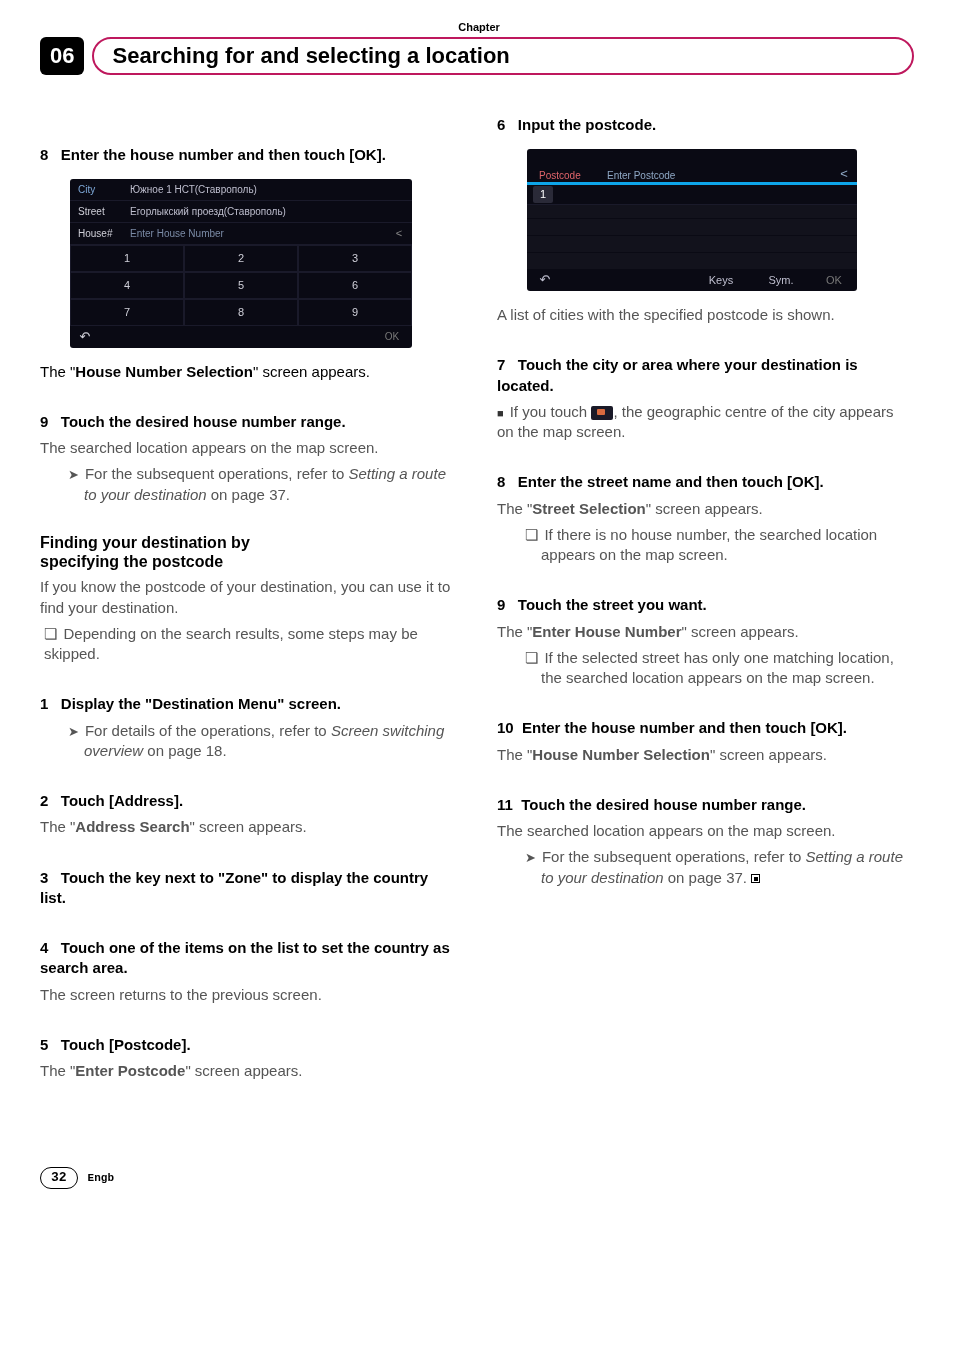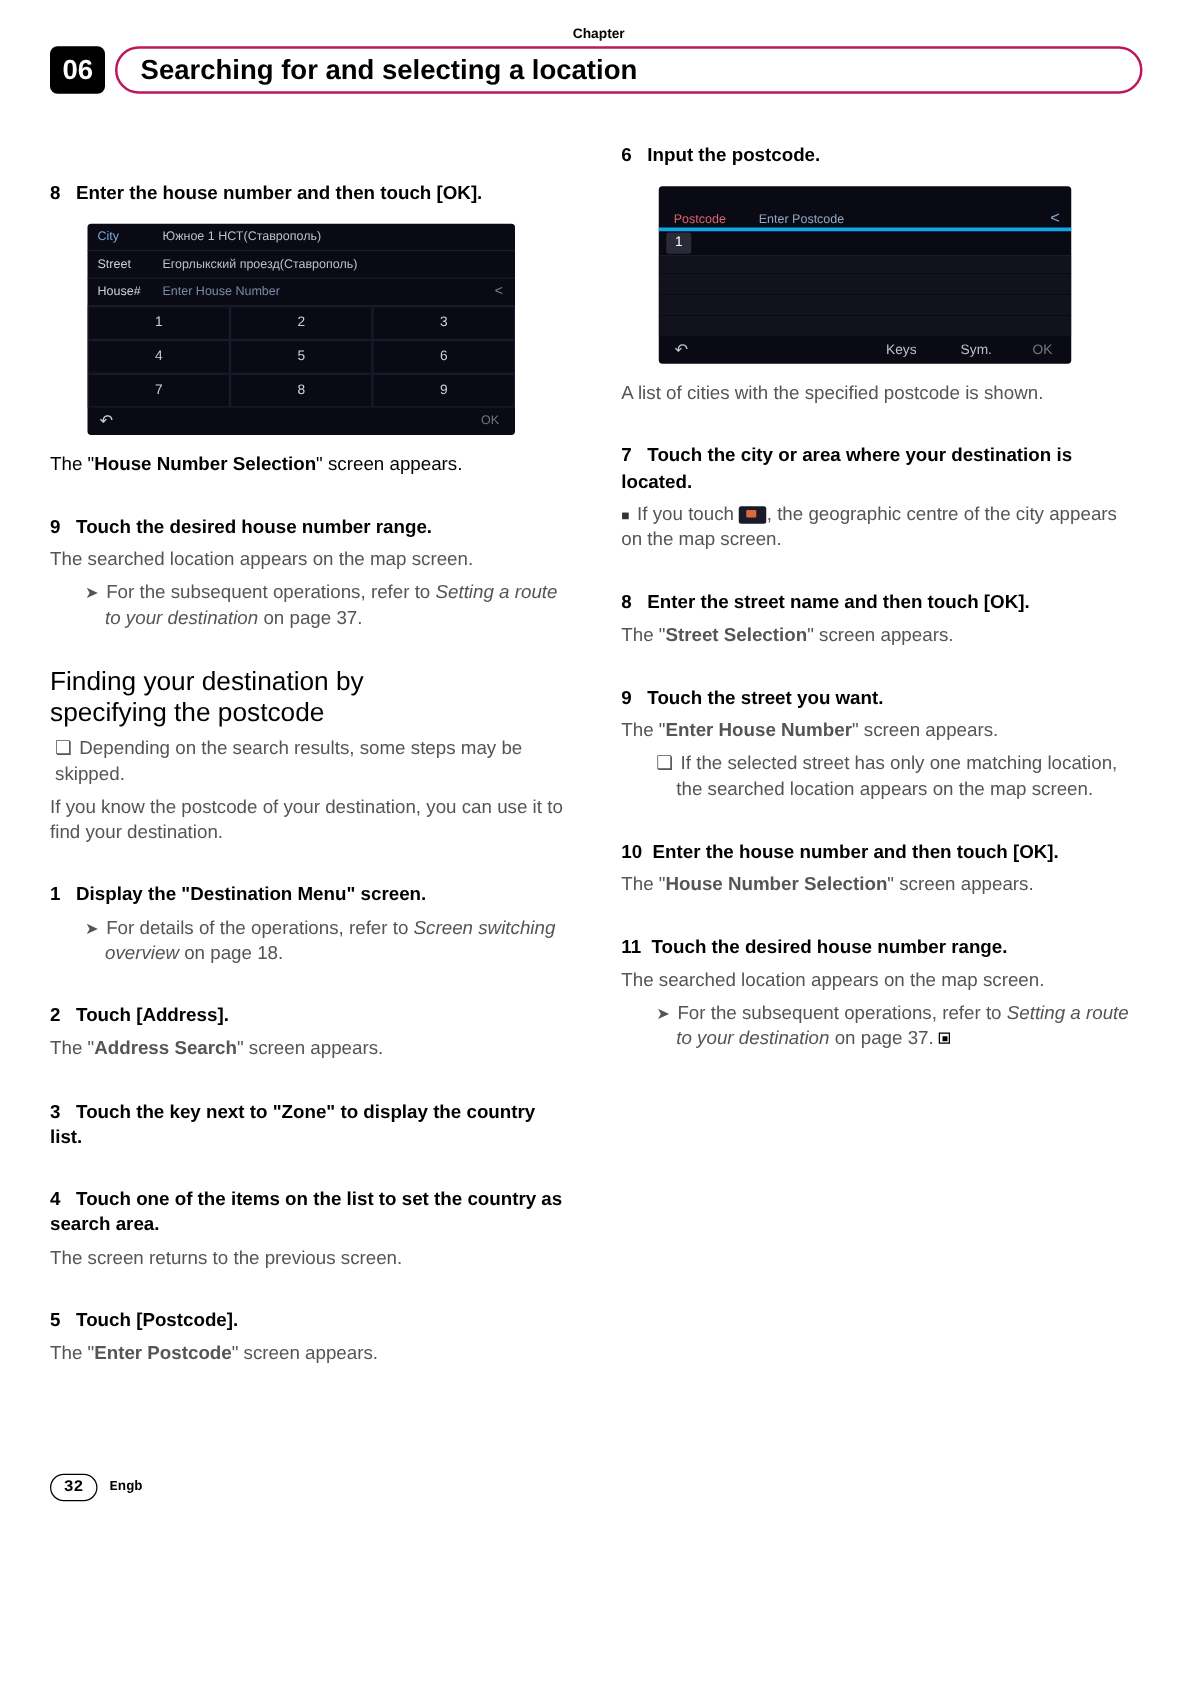--- a/index.html
+++ b/index.html
@@ -28,21 +28,21 @@
   .col { flex: 1; }
   .step-b { font-weight: bold; }
   p { margin-bottom: 6px; }
   .step { margin-top: 30px; }
   .indent { margin-left: 28px; text-indent: -16px; padding-left: 16px; color: #333; }
   .ref-arrow::before { content: "\27A4"; margin-right: 6px; color:#555; font-size:13px; }
   .box::before { content: "\274F"; margin-right: 6px; color:#555; }
   .bullet-sq::before { content: "\25A0"; margin-right: 6px; font-size:11px; color:#333; }
   .italic { font-style: italic; }
   .bold { font-weight: bold; }
-  .h2 { font-size: 21px; font-weight: normal; margin-top: 28px; margin-bottom: 6px; line-height:1.2;}
+  .h2 { font-size: 16px; font-weight: bold; margin-top: 28px; margin-bottom: 6px; line-height:1.2;}
   .gray { color: #555; }
   .screenshot {
     background: #0a0a14; color: #cfcfd8; font-size: 11px;
     width: 342px; margin: 14px 0 14px 30px; border-radius: 3px; overflow:hidden;
   }
   .ss-row { display: flex; align-items: center; border-bottom: 1px solid #1a1a2a; height: 22px;}
   .ss-label { width: 60px; padding-left: 8px; color:#7ea8d8; font-size:10px;}
   .ss-label-w { color:#cfcfd8;}
   .ss-val { flex:1; font-size:10px; color:#bfbfcf; }
   .ss-back { width: 26px; text-align:center; color:#888;}
@@ -132,22 +132,22 @@
     <p><span>The "</span><span class="bold">House Number Selection</span><span>" screen appears.</span></p>
 
     <p class="step"><span class="step-b">9</span>&nbsp;&nbsp;&nbsp;<span class="step-b">Touch the desired house number range.</span></p>
     <p class="gray">The searched location appears on the map screen.</p>
     <p class="indent gray ref-arrow"><span>For the subsequent operations, refer to </span><span class="italic">Setting a route to your destination</span><span> on page 37.</span></p>
 
     <div class="h2">
       <div>Finding your destination by</div>
       <div>specifying the postcode</div>
     </div>
+    <p class="gray">If you know the postcode of your destination, you can use it to find your destination.</p>
     <p class="gray box" style="margin-left:4px">Depending on the search results, some steps may be skipped.</p>
-    <p class="gray">If you know the postcode of your destination, you can use it to find your destination.</p>
 
     <p class="step"><span class="step-b">1</span>&nbsp;&nbsp;&nbsp;<span class="step-b">Display the "Destination Menu" screen.</span></p>
     <p class="indent gray ref-arrow"><span>For details of the operations, refer to </span><span class="italic">Screen switching overview</span><span> on page 18.</span></p>
 
     <p class="step"><span class="step-b">2</span>&nbsp;&nbsp;&nbsp;<span class="step-b">Touch [Address].</span></p>
     <p class="gray"><span>The "</span><span class="bold">Address Search</span><span>" screen appears.</span></p>
 
     <p class="step"><span class="step-b">3</span>&nbsp;&nbsp;&nbsp;<span class="step-b">Touch the key next to "Zone" to display the country list.</span></p>
 
     <p class="step"><span class="step-b">4</span>&nbsp;&nbsp;&nbsp;<span class="step-b">Touch one of the items on the list to set the country as search area.</span></p>
@@ -179,20 +179,21 @@
       </div>
     </div>
 
     <p class="gray">A list of cities with the specified postcode is shown.</p>
 
     <p class="step"><span class="step-b">7</span>&nbsp;&nbsp;&nbsp;<span class="step-b">Touch the city or area where your destination is located.</span></p>
     <p class="gray bullet-sq"><span>If you touch </span><span class="center-icon"></span><span>, the geographic centre of the city appears on the map screen.</span></p>
 
     <p class="step"><span class="step-b">8</span>&nbsp;&nbsp;&nbsp;<span class="step-b">Enter the street name and then touch [OK].</span></p>
     <p class="gray"><span>The "</span><span class="bold">Street Selection</span><span>" screen appears.</span></p>
+    <p class="indent gray box">If there is no house number, the searched location appears on the map screen.</p>
 
     <p class="step"><span class="step-b">9</span>&nbsp;&nbsp;&nbsp;<span class="step-b">Touch the street you want.</span></p>
     <p class="gray"><span>The "</span><span class="bold">Enter House Number</span><span>" screen appears.</span></p>
     <p class="indent gray box">If the selected street has only one matching location, the searched location appears on the map screen.</p>
 
     <p class="step"><span class="step-b">10</span>&nbsp;&nbsp;<span class="step-b">Enter the house number and then touch [OK].</span></p>
     <p class="gray"><span>The "</span><span class="bold">House Number Selection</span><span>" screen appears.</span></p>
 
     <p class="step"><span class="step-b">11</span>&nbsp;&nbsp;<span class="step-b">Touch the desired house number range.</span></p>
     <p class="gray">The searched location appears on the map screen.</p>

